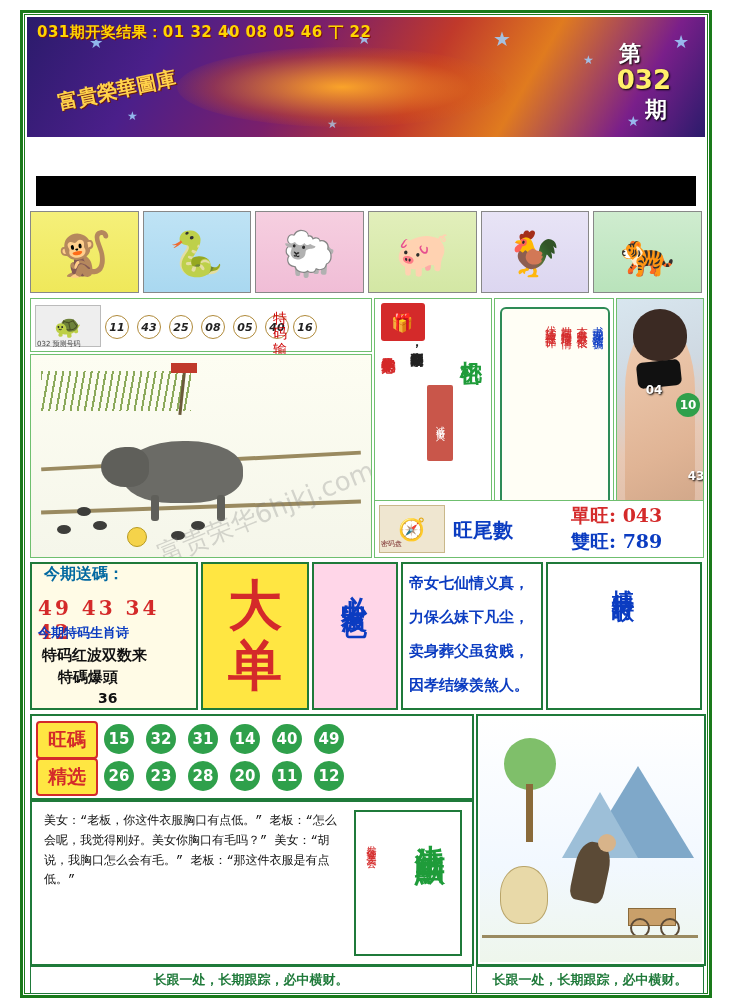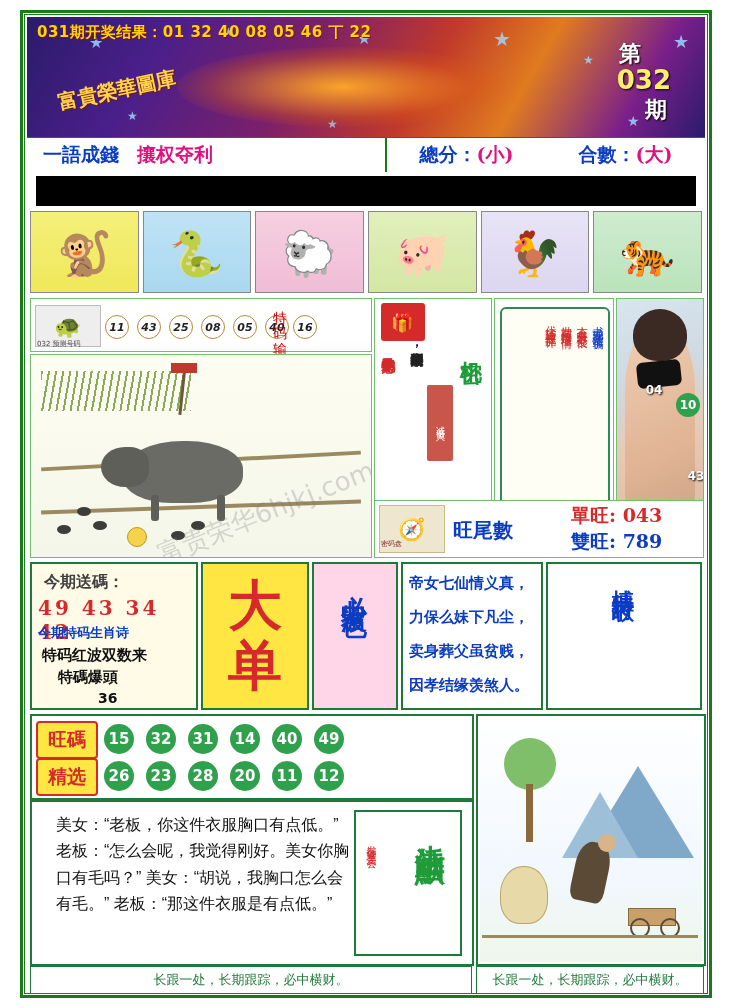--- a/index.html
+++ b/index.html
@@ -114,21 +114,21 @@
          display:flex;align-items:center;justify-content:center;font-size:22px;}
   .wwlabel{position:absolute;left:6px;top:38px;font-size:7px;color:#7a2b2b;}
   .wwtitle{position:absolute;left:78px;top:16px;font-size:20px;font-weight:bold;color:#0b3cc1;font-family:"DejaVu Serif",serif;}
   .wwr1{position:absolute;left:196px;top:2px;font-size:19px;font-weight:bold;color:#d42a2a;font-family:"DejaVu Serif",serif;}
   .wwr2{position:absolute;left:196px;top:28px;font-size:19px;font-weight:bold;color:#0b3cc1;font-family:"DejaVu Serif",serif;}
 
   
   .band{position:absolute;left:30px;top:562px;width:672px;height:148px;display:flex;gap:3px;}
   .bcell{border:2px solid #1f7a3a;box-sizing:border-box;position:relative;background:#fff;}
   .b1{width:168px;background:#fffbe6;}
-  .b1 .t1{position:absolute;left:12px;top:8px;font-size:16px;font-weight:bold;color:#404040;font-family:"DejaVu Serif",serif;}
+  .b1 .t1{position:absolute;left:12px;top:0;font-size:16px;font-weight:bold;color:#0369a1;font-family:"DejaVu Serif",serif;}
   .b1 .n1{position:absolute;left:6px;top:32px;font-size:20px;font-weight:bold;color:#d42a2a;letter-spacing:3px;font-family:"DejaVu Serif",serif;}
   .b1 .t2{position:absolute;left:6px;top:60px;font-size:13px;font-weight:bold;color:#0b3cc1;font-family:"DejaVu Serif",serif;}
   .b1 .p1{position:absolute;left:10px;top:82px;font-size:15px;font-weight:bold;color:#111;font-family:"DejaVu Serif",serif;}
   .b1 .p2{position:absolute;left:26px;top:104px;font-size:15px;font-weight:bold;color:#111;font-family:"DejaVu Serif",serif;}
   .b1 .p3{position:absolute;left:66px;top:126px;font-size:14px;font-weight:bold;color:#111;}
   .b2{width:108px;background:#ffe642;}
   .b2 .big{position:absolute;left:50%;transform:translateX(-50%);font-size:54px;font-weight:bold;color:#d42a2a;
            font-family:"DejaVu Serif",serif;}
   .b2 .big1{top:6px;}
   .b2 .big2{top:66px;}
@@ -167,29 +167,29 @@
   .trunk{position:absolute;left:48px;top:68px;width:7px;height:58px;background:#8a6a3a;}
   .rock{position:absolute;left:22px;top:150px;width:46px;height:56px;border-radius:48% 48% 40% 40%;background:#e8d9a8;border:1px solid #b9a56a;}
   .man{position:absolute;left:96px;top:126px;width:34px;height:60px;background:#5b4a36;border-radius:40% 40% 20% 20%;transform:rotate(12deg);}
   .manhead{position:absolute;left:120px;top:118px;width:18px;height:18px;border-radius:50%;background:#d8b48a;}
   .cart{position:absolute;left:150px;top:192px;width:46px;height:16px;background:#c9a06a;border:1px solid #8a6a3a;}
   .wheel{position:absolute;top:202px;width:16px;height:16px;border:2px solid #5b4a36;border-radius:50%;}
   .rground{position:absolute;left:4px;bottom:26px;width:216px;height:3px;background:#9a8a60;}
 
   
   .joke{position:absolute;left:30px;top:800px;width:440px;height:162px;border:2px solid #1f7a3a;background:#fff;}
-  .jtext{position:absolute;left:24px;top:10px;width:300px;font-size:16px;line-height:1.65;color:#111;font-family:Liberation Sans, sans-serif;}
+  .jtext{position:absolute;left:12px;top:10px;width:300px;font-size:12px;line-height:1.65;color:#111;font-family:Liberation Mono, monospace;}
   .jseal{position:absolute;right:10px;top:8px;width:104px;height:142px;border:2px solid #1f7a3a;background:#fff;}
   .jseal .v{position:absolute;right:10px;top:8px;writing-mode:vertical-rl;font-size:30px;font-weight:bold;color:#1f9c3a;
             font-family:"DejaVu Serif",serif;letter-spacing:4px;}
   .jseal .sm{position:absolute;left:8px;top:26px;writing-mode:vertical-rl;font-size:10px;color:#d42a2a;letter-spacing:2px;}
 
   
   .foot{position:absolute;top:966px;height:26px;border:1px solid #1f7a3a;background:#fff;display:flex;align-items:center;
-        justify-content:center;font-size:13px;font-weight:normal;color:#1f7a3a;font-family:"DejaVu Serif",serif;}
+        justify-content:center;font-size:13px;font-weight:bold;color:#1f7a3a;font-family:"DejaVu Serif",serif;}
   .foot1{left:30px;width:440px;}
   .foot2{left:476px;width:226px;}
 </style>
 </head>
 <body>
 
 <div class="page">
   <div class="frame"></div>
   <div class="frame2"></div>
 
@@ -206,34 +206,20 @@
       <span class="star" style="left:600px;top:96px;font-size:14px;">★</span>
     </div>
     <div class="glow"></div>
     <div class="resultline">031期开奖结果：01 32 40 08 05 46 丅 22</div>
     <div class="ribbon">富貴榮華圖庫</div>
     <div class="issue-label">第</div>
     <div class="issue-num">032</div>
     <div class="issue-qi">期</div>
   </div>
 
-  <div class="sloganrow">
-    <div class="sl-left">
-      <span class="k">一語成錢</span>
-      <span class="v">攘权夺利</span>
-    </div>
-    <div class="sl-right">
-      <span class="itm">
-        <span>總分：</span><b>(小)</b>
-      </span>
-      <span class="itm">
-        <span>合數：</span><b>(大)</b>
-      </span>
-    </div>
-  </div>
 
   <div class="blackstrip"></div>
 
   <div class="zrow">
     <div class="zcell zc1">
         <span class="animal">🐒</span>
       </div>
     <div class="zcell zc2">
         <span class="animal">🐍</span>
       </div>

